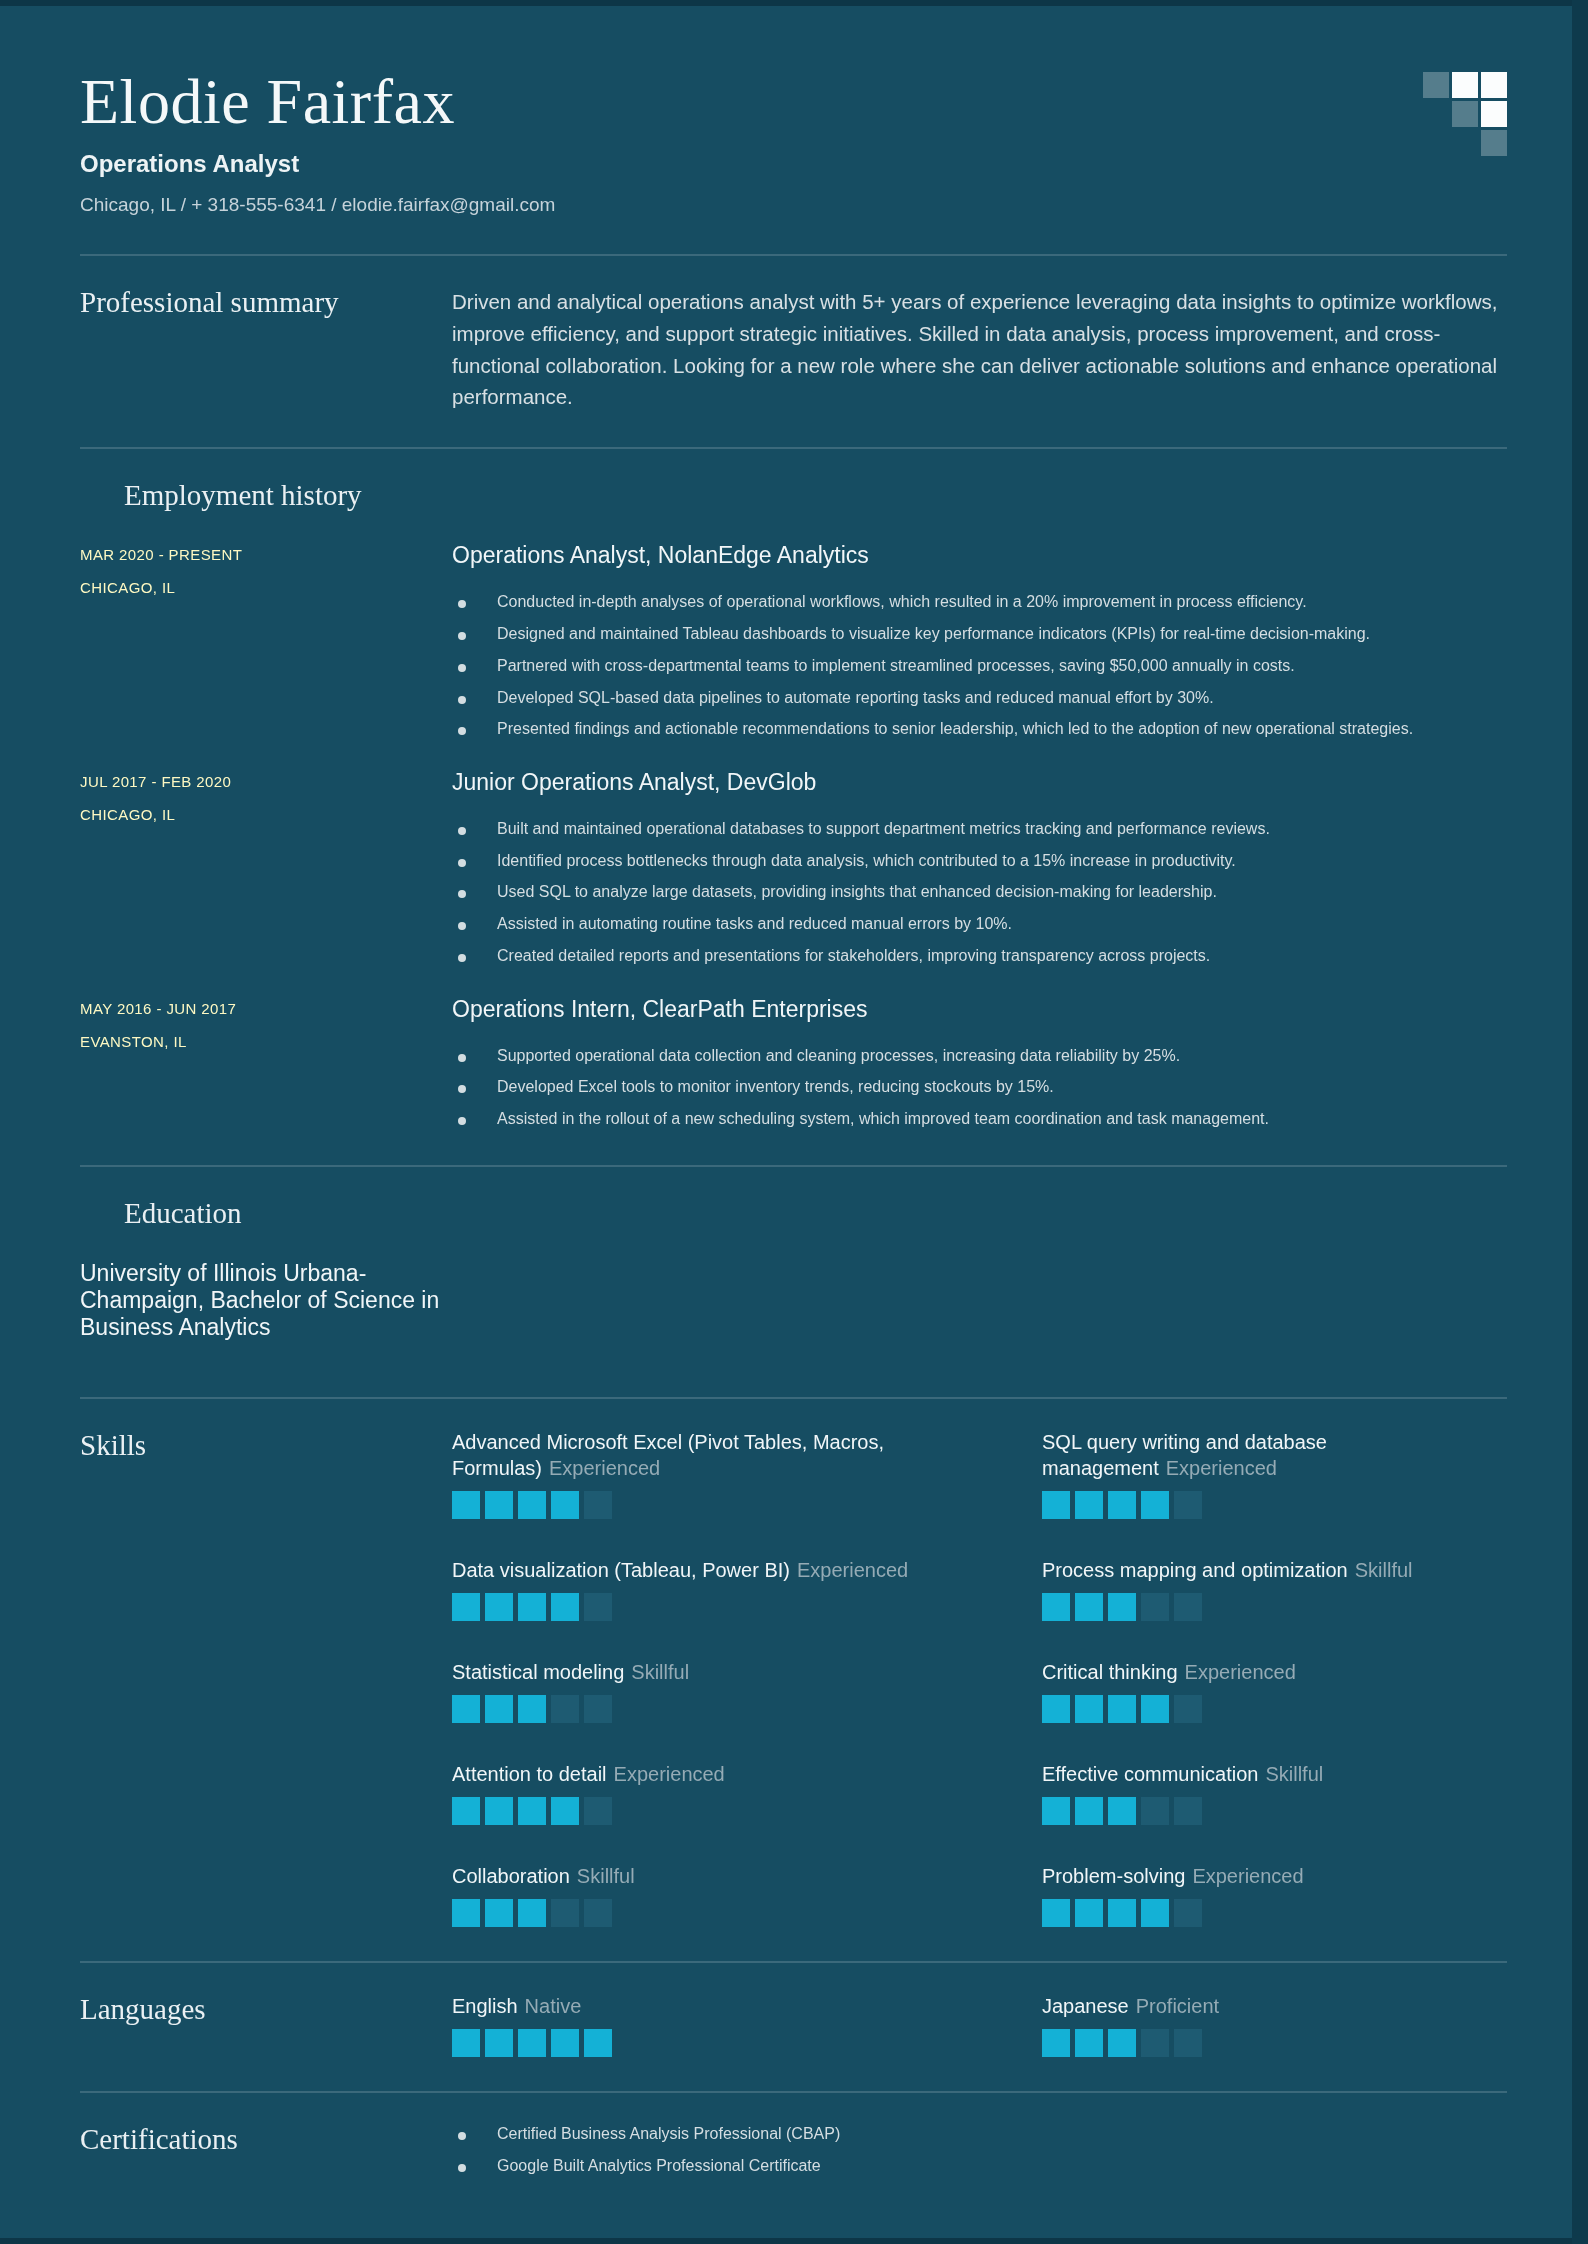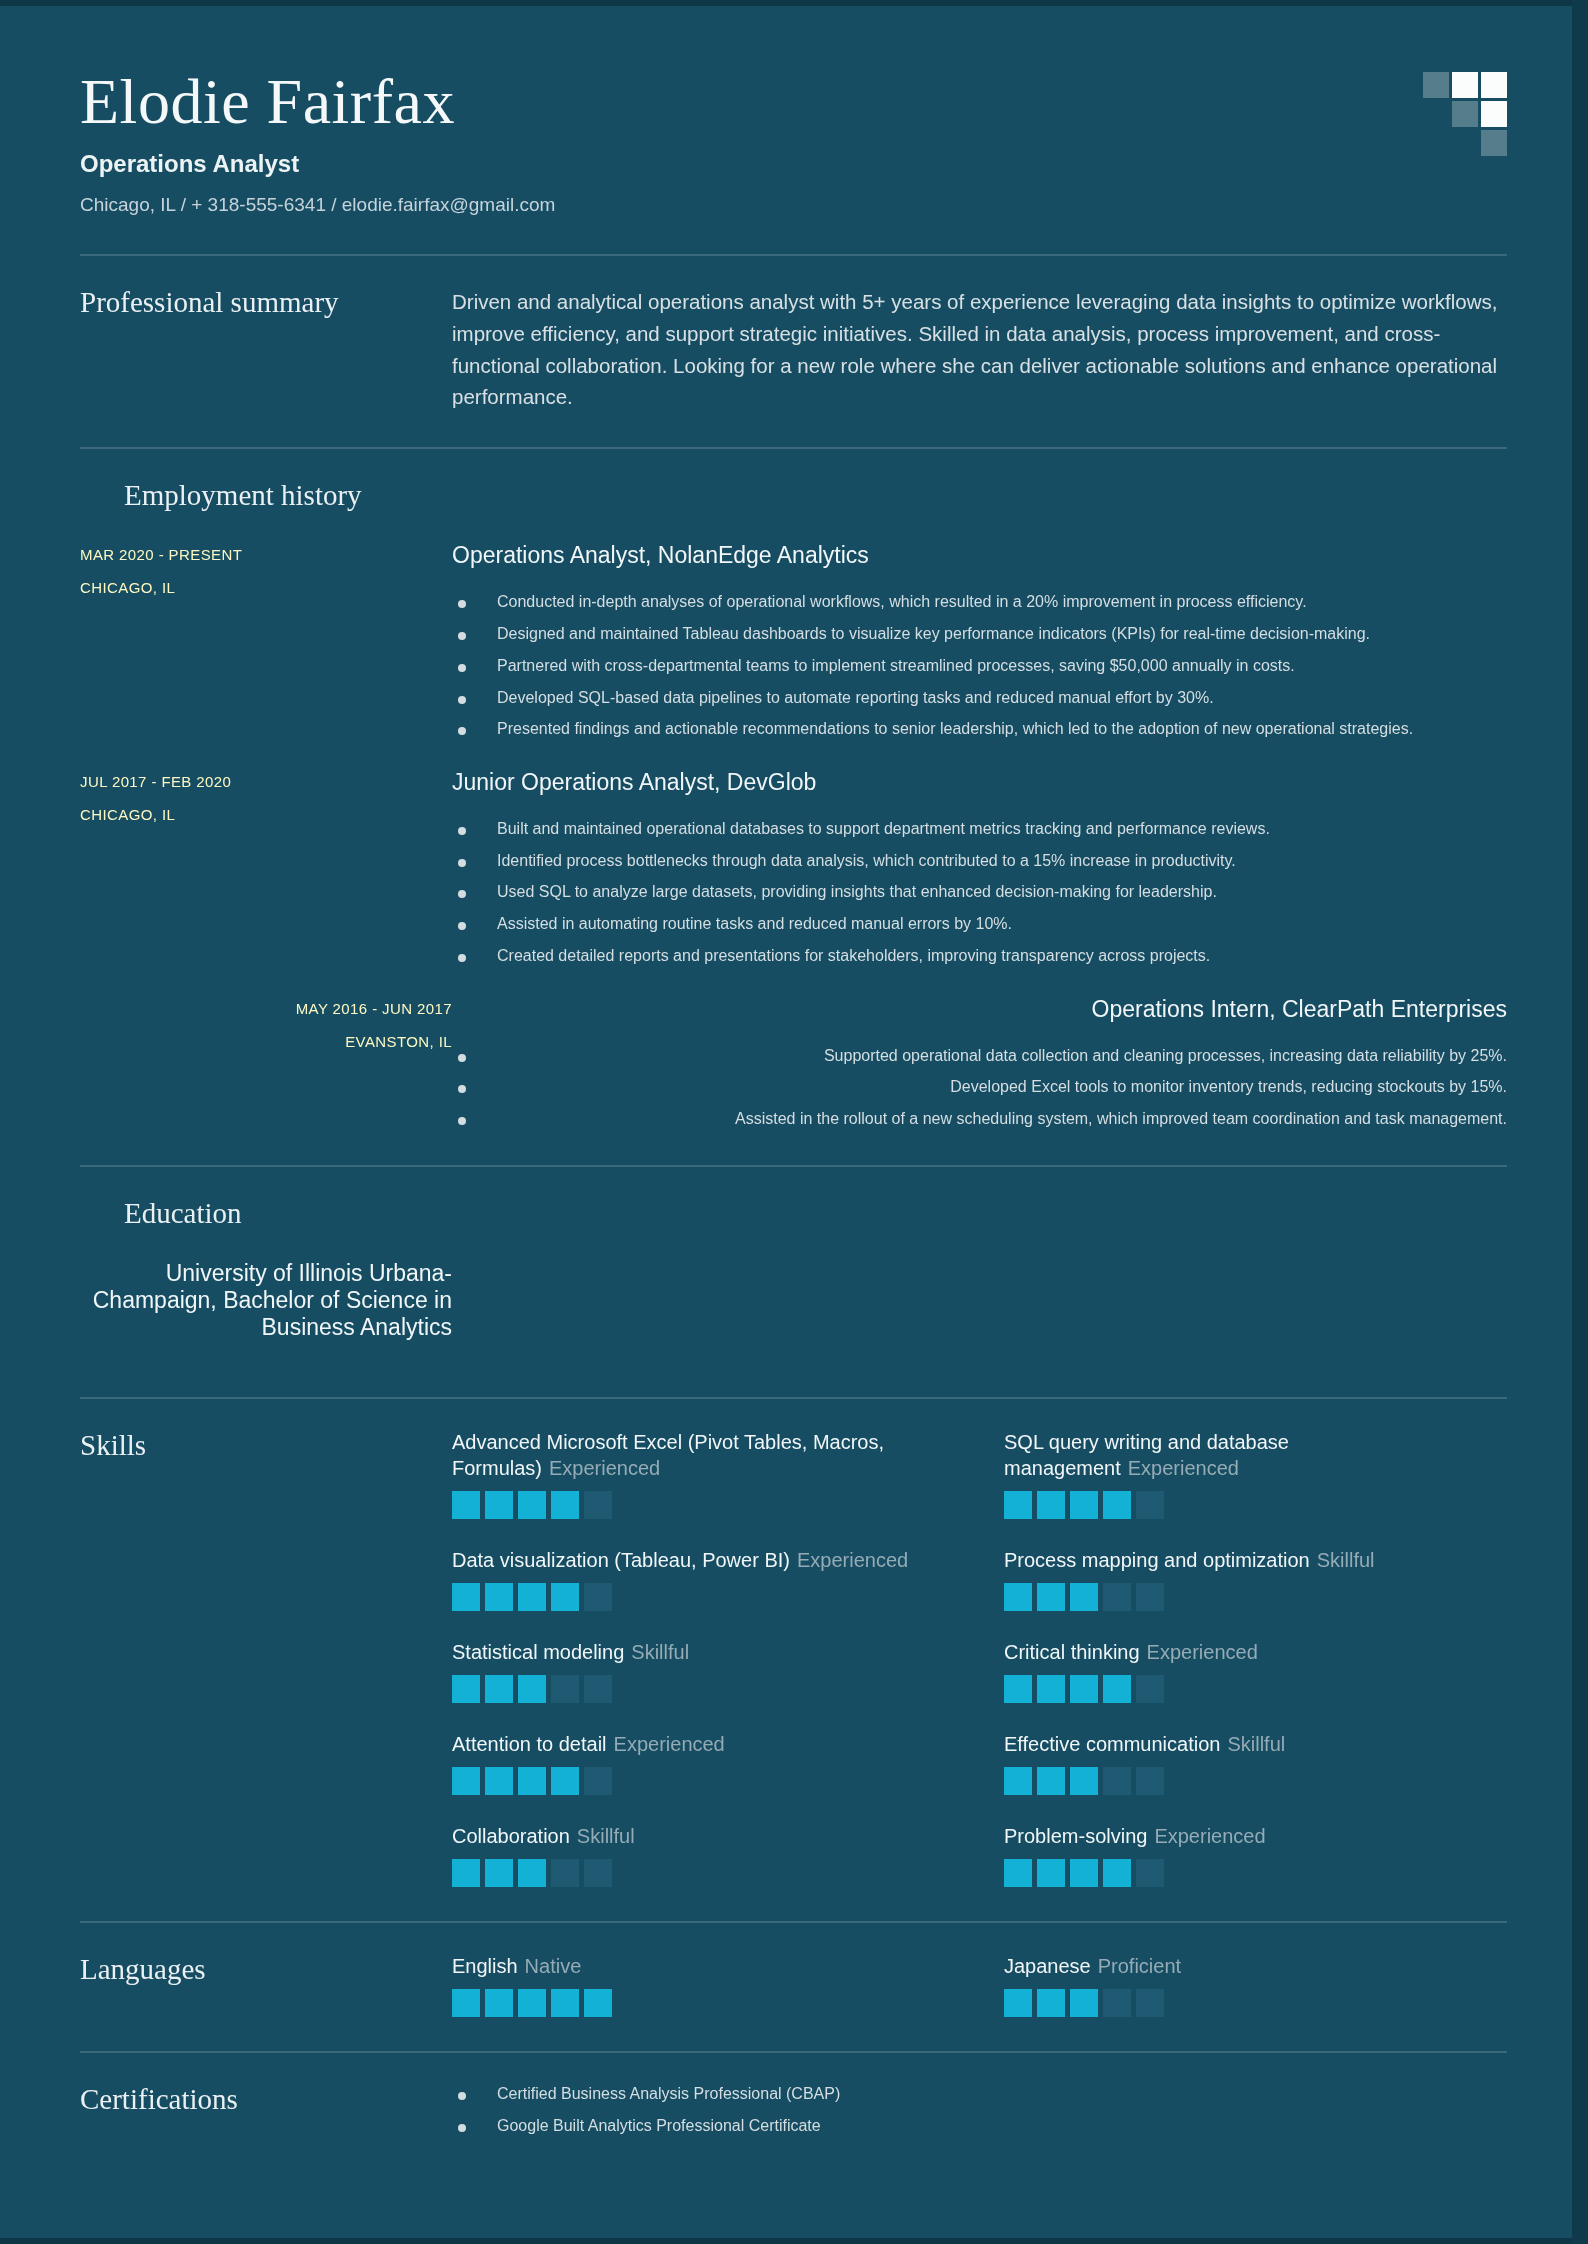--- a/index.html
+++ b/index.html
@@ -32,35 +32,35 @@
   .sec.row{ display:grid; grid-template-columns:372px 1fr; align-items:start; }
   .sec.block{ display:block; }
   .first-divider{ margin-top:38px; }
   h2{ font-family:"Liberation Serif","DejaVu Serif",serif; font-weight:400;
       font-size:29px; line-height:1.15; color:#EAF0F3; }
   .sec.block h2{ margin-bottom:30px;margin-left:44px; }
 
   .summary-text{ font-size:20.5px; line-height:1.55; color:#D8E0E4; }
 
   .entry{ display:grid; grid-template-columns:372px 1fr; margin-bottom:28px; }
-  .entry:last-child{ margin-bottom:0;text-align:right; }
+  .entry:last-child{ margin-bottom:0; }
   .meta{ padding-top:4px; }
   .dates,.location{ font-size:15px; letter-spacing:.4px; color:#fef9c3; text-transform:uppercase; }
   .location{ margin-top:16px; }
   .entry-title{ font-size:23px; color:#F1F6F8; margin-bottom:22px; }
 
   ul.bullets{ list-style:none; }
   ul.bullets li{ position:relative; padding-left:45px; font-size:16px; line-height:1.42;
                  color:#D5DEE2; margin-bottom:9px; }
   ul.bullets li:last-child{ margin-bottom:0; }
   ul.bullets li::before{ content:""; position:absolute; left:6px; top:9px;
                          width:8px; height:8px; border-radius:50%; background:#D3DDE1; }
 
   
-  .two-col{ display:grid; grid-template-columns:552px 1fr; column-gap:0; row-gap:28px; }
+  .two-col{ display:grid; grid-template-columns:552px 1fr; column-gap:0; row-gap:28px;gap:38px; }
   .skill-label{ font-size:20px; line-height:1.3; }
   .skill-name{ color:#F1F6F8; }
   .skill-level{ color:#95ABB5; margin-left:7px; }
   .bar{ display:flex; gap:5px; margin-top:10px; }
   .sq{ width:28px; height:28px; background:#1E5B72; }
   .sq.on{ background:#14B1D6; }
 </style>
 </head>
 <body>
 

